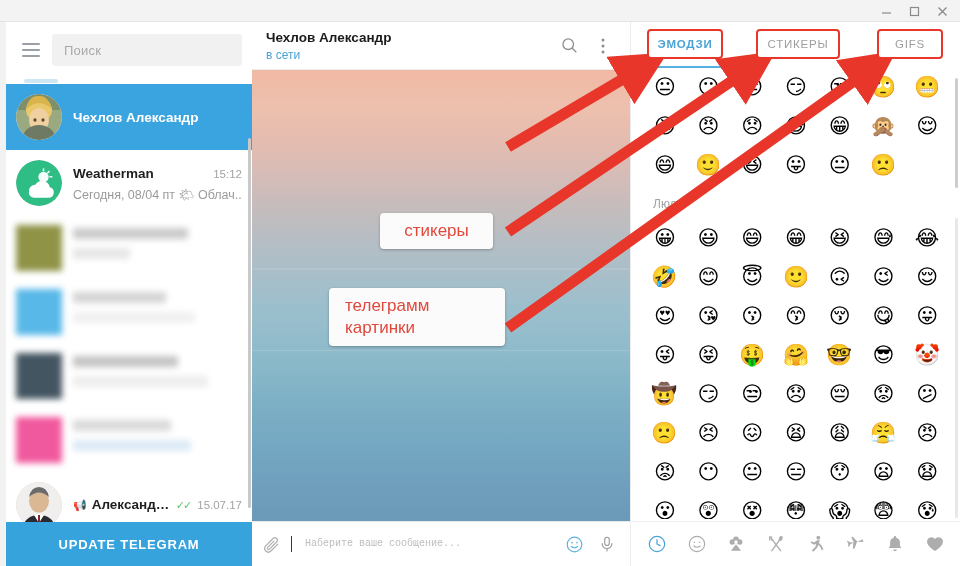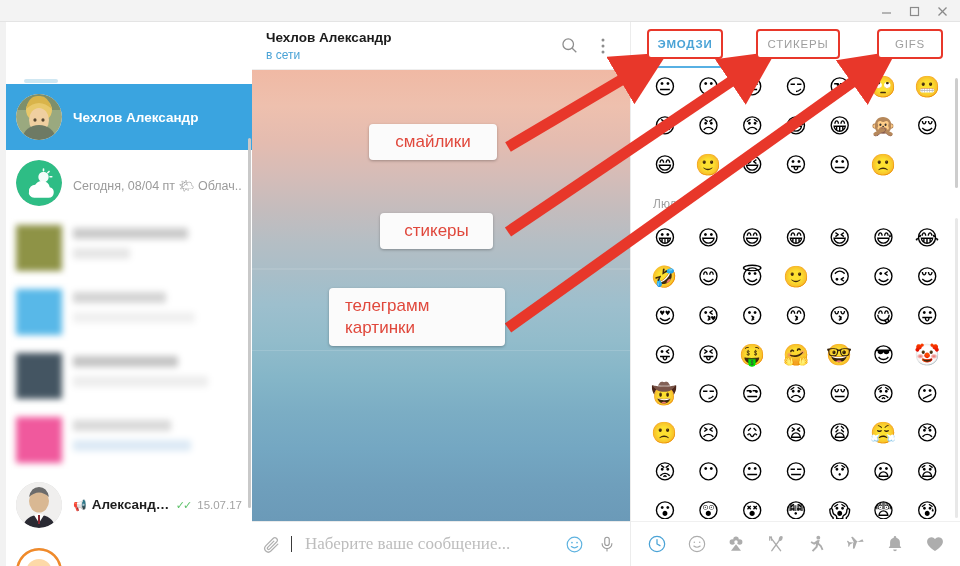--- a/index.html
+++ b/index.html
@@ -198,22 +198,22 @@
     position: absolute; left: 0; bottom: 0;
     width: 378px; height: 45px;
     background: #fff;
     display: flex; align-items: center;
     padding: 0 8px 0 10px;
     border-top: 1px solid #eaeaea;
   }
   .clip { color: #b0b0b0; display: flex; align-items: center; }
   .msg-input {
     flex: 1; border: none; outline: none;
-    font-size: 17px; color: #333;
-    font-family: Liberation Serif, serif;
+    font-size: 10px; color: #333;
+    font-family: Liberation Mono, monospace;
     padding-left: 13px; background: transparent;
     border-left: 1px solid #3a3a3a;
     margin-left: 10px; height: 16px; line-height: 16px;
   }
   .msg-input::placeholder { color: #bdbdbd; }
   .comp-smile { color: #5fb3e0; display: flex; align-items: center; padding: 0 8px; cursor: pointer; }
   .comp-mic { color: #9a9a9a; display: flex; align-items: center; padding: 0 6px; cursor: pointer; }
 
   
   .emoji-panel {
@@ -337,20 +337,30 @@
         <svg width="11" height="11" viewBox="0 0 11 11">
             <line x1="1.5" y1="1.5" x2="9.5" y2="9.5" stroke="currentColor" stroke-width="1.2"></line>
             <line x1="9.5" y1="1.5" x2="1.5" y2="9.5" stroke="currentColor" stroke-width="1.2"></line>
           </svg>
       </div>
     </div>
   </div>
 
   <div class="sidebar">
 
+    <div class="sb-topbar">
+      <div class="hamburger">
+        <span></span>
+          <span></span>
+          <span></span>
+      </div>
+      <div class="search-box">
+        <span>Поиск</span>
+      </div>
+    </div>
 
     <div class="chatlist">
       <div class="peek-row"></div>
 
       <div class="chat-row active">
         <div class="avatar">
           <svg width="46" height="46" viewBox="0 0 46 46">
             <defs>
                 <clipPath id="cl1">
                   <circle cx="23" cy="23" r="23"></circle>
@@ -382,20 +392,24 @@
             <circle cx="27.5" cy="17" r="5.2" fill="#ffffff" opacity=".95"></circle>
             <g fill="#ffffff" opacity=".95">
               <rect x="26.7" y="8.2" width="1.6" height="3.4" rx=".8"></rect>
               <rect x="33.2" y="15.9" width="3.4" height="1.6" rx=".8"></rect>
               <rect x="31.6" y="10.4" width="1.6" height="3.4" rx=".8" transform="rotate(45 32.4 12.1)"></rect>
             </g>
             <path d="M13 31 a6.2 6.2 0 0 1 6.2 -6.2 a8 8 0 0 1 14.6 2.4 a5.4 5.4 0 0 1 -1.2 10.6 H18.4 A5.4 5.4 0 0 1 13 31z" fill="#ffffff"></path>
           </svg>
         </div>
         <div class="chat-main">
+          <div class="chat-line1">
+            <div class="chat-name">Weatherman</div>
+            <div class="chat-time">15:12</div>
+          </div>
           <div class="chat-msg">Сегодня, 08/04 пт 🌤 Облач...</div>
         </div>
       </div>
 
       <div class="blur-row">
         <div class="blur-av" style="background:#8a8f3f;"></div>
         <div class="blur-lines">
           <div class="bl" style="width:68%;background:#c9c9c9;"></div>
           <div class="bl" style="width:34%;background:#e6e6e6;"></div>
         </div>
@@ -461,20 +475,21 @@
           <div class="chat-line1">
             <div class="chat-name">MyGeekBot</div>
             <div class="chat-time">17.07.17</div>
           </div>
         </div>
       </div>
 
       <div class="sb-scroll"></div>
     </div>
 
+    <div class="update-btn">UPDATE TELEGRAM</div>
   </div>
 
   <div class="conv">
     <div class="conv-header">
       <div>
         <div class="conv-title">Чехлов Александр</div>
         <div class="conv-sub">в сети</div>
       </div>
       <div class="conv-actions">
         <div class="icon-btn">
@@ -689,21 +704,20 @@
       <defs>
         <marker id="ah" markerWidth="5" markerHeight="5" refX="2.6" refY="2.5" orient="auto">
           <path d="M0,0 L5,2.5 L0,5 z" fill="#e8372a"></path>
         </marker>
       </defs>
       <line x1="508" y1="147" x2="645" y2="66" stroke="#e8372a" stroke-width="11" marker-end="url(#ah)"></line>
       <line x1="508" y1="232" x2="754" y2="66" stroke="#e8372a" stroke-width="11" marker-end="url(#ah)"></line>
       <line x1="508" y1="328" x2="875" y2="66" stroke="#e8372a" stroke-width="11" marker-end="url(#ah)"></line>
     </svg>
 
-    <div class="callout" style="left:369px; top:124px; width:128px; text-align:center;">смайлики</div>
     <div class="callout" style="left:380px; top:213px; width:113px; text-align:center;">стикеры</div>
     <div class="callout" style="left:329px; top:288px; width:176px; text-align:left; padding-left:16px;">телеграмм
 картинки</div>
 
     <div class="tabbox active-tab" style="left:647px; top:29px; width:76px; height:30px;">ЭМОДЗИ</div>
     <div class="tabbox inactive-tab" style="left:756px; top:29px; width:84px; height:30px;">СТИКЕРЫ</div>
     <div class="tabbox inactive-tab" style="left:877px; top:29px; width:66px; height:30px;">GIFS</div>
   </div>
 
 </div>

